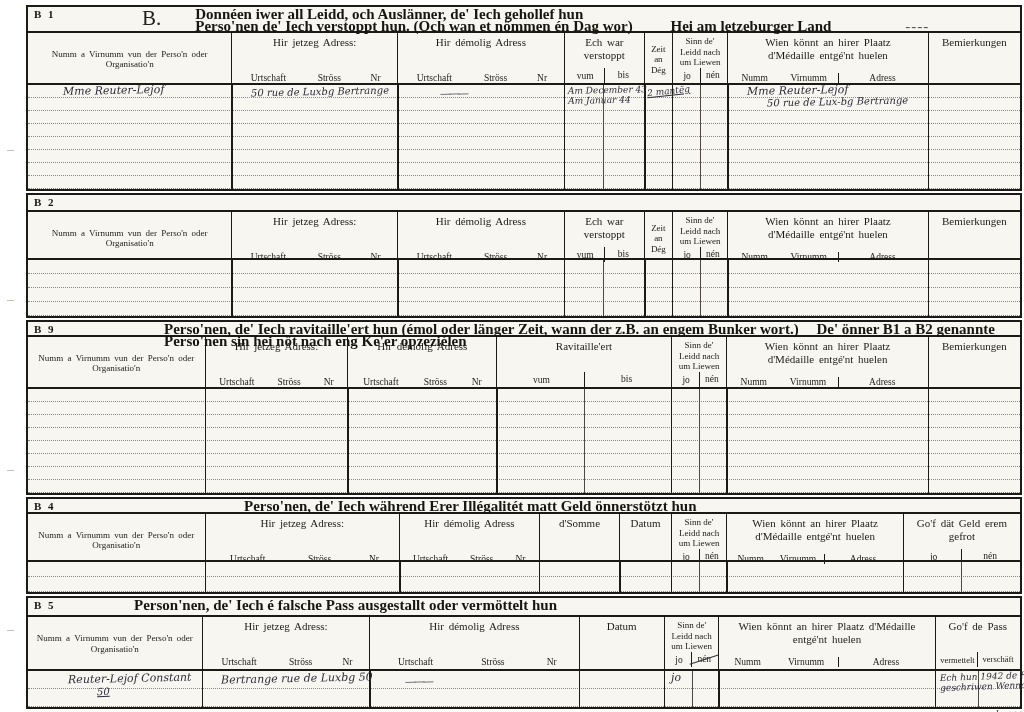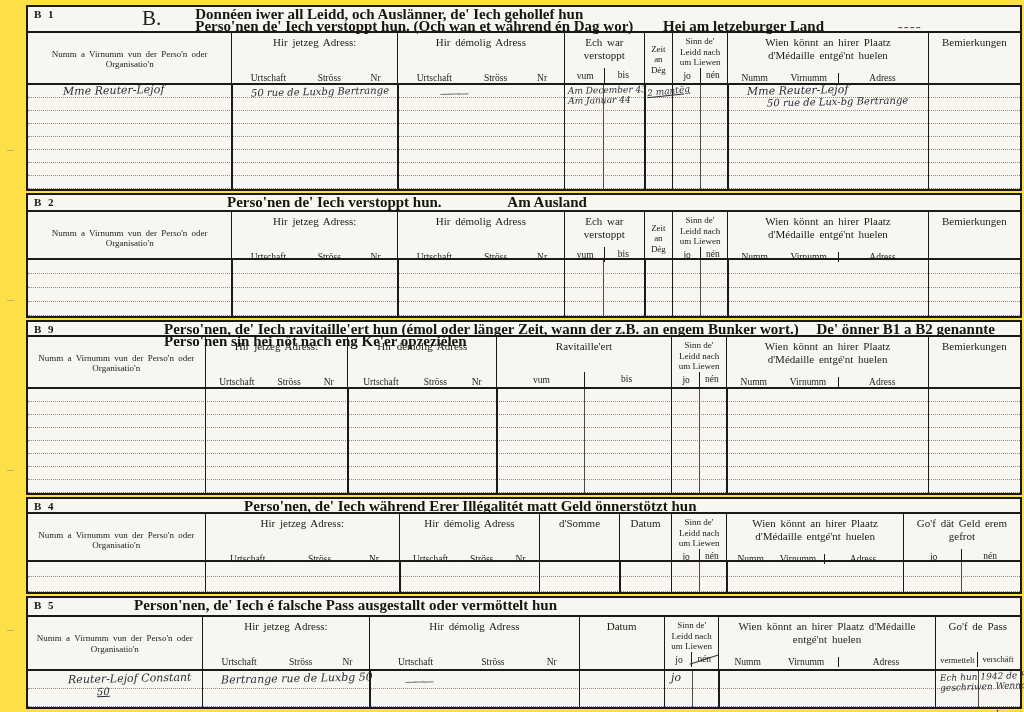--- a/index.html
+++ b/index.html
@@ -1,25 +1,25 @@
 <!DOCTYPE html>
 <html><head>
 <meta charset="utf-8">
 <style>
   html,body{margin:0;padding:0;}
   body{font-family:"Liberation Serif", serif; background:#e8e6e0;}
-  .page{position:relative;width:1024px;height:712px;background:#fde047;overflow:hidden;}
+  .page{position:relative;width:1024px;height:712px;background:#ffffff;overflow:hidden;}
   .margin-tick{position:absolute;left:7px;width:7px;border-top:1px solid #9a968c;opacity:.6;}
   .form{position:absolute;left:26px;top:5px;width:996px;}
   .sec{border:2px solid #1b1a16;background:#f7f6f1;margin-bottom:2px;box-sizing:border-box;}
   .titlebar{display:flex;align-items:flex-start;border-bottom:2px solid #1b1a16;padding:1px 4px 1px 6px;box-sizing:border-box;}
   .secid{font-size:11px;font-weight:bold;letter-spacing:2px;width:108px;flex:none;color:#17160f;}
   .bigletter{font-size:21px;line-height:20px;margin-right:34px;color:#22211b;flex:none;font-weight:normal;}
   .titletext{font-weight:bold;font-size:15px;line-height:12px;color:#17160f;}
-  .title-suffix{margin-left:26px;font-weight:bold;}
+  .title-suffix{margin-left:34px;font-weight:bold;}
   .title-dash{margin-left:70px;color:#55524a;font-weight:normal;letter-spacing:1px;}
   .hdr{display:grid;border-bottom:2px solid #1b1a16;box-sizing:border-box;}
   .hc{position:relative;border-left:1.5px solid #1b1a16;display:flex;flex-direction:column;
       justify-content:space-between;padding:3px 2px 2px;box-sizing:border-box;min-width:0;}
   .hc:first-child{border-left:none;}
   .hc-label{text-align:center;font-size:11px;line-height:1.18;color:#1d1c15;word-spacing:2px;}
   .hc-center{justify-content:center;}
   .hc-top{justify-content:flex-start;}
   .tiny .hc-label{font-size:9px;word-spacing:0;}
   .subrow{display:flex;font-size:9.5px;color:#1d1c15;text-align:center;align-items:flex-end;}
@@ -67,21 +67,21 @@
 
   <div class="form">
 
     <div class="sec b1">
       <div class="titlebar" style="height:26px">
         <span class="secid">B 1</span>
         <span class="bigletter">B.</span>
         <div class="titletext">
           <div>Donnéen iwer all Leidd, och Auslänner, de' Iech gehollef hun</div>
           <div>
-            <span>Perso'nen de' Iech verstoppt hun. (Och wan et während én Dag wor)</span>
+            <span>Perso'nen de' Iech verstoppt hun. (Och wan et nömmen én Dag wor)</span>
             <span class="title-suffix">Hei am letzeburger Land</span>
             <span class="title-dash">----</span>
           </div>
         </div>
       </div>
       <div class="hdr grid-b12">
         <div class="hc hc-center">
           <div class="hc-label" style="font-size:9px">Numm a Virnumm vun der Perso'n oder Organisatio'n</div>
         </div>
         <div class="hc">
@@ -156,24 +156,20 @@
           <div class="ruled-row"></div>
           <div class="ruled-row"></div>
           <div class="ruled-row"></div>
           <div class="ruled-row"></div>
         </div>
     </div>
 
     <div class="sec b2">
       <div class="titlebar" style="height:17px">
         <span class="secid">B 2</span>
-        <div class="titletext" style="margin-left:85px">
-          <span>Perso'nen de' Iech verstoppt hun.</span>
-          <span class="title-suffix" style="margin-left:62px">Am Ausland</span>
-        </div>
       </div>
       <div class="hdr grid-b12">
         <div class="hc hc-center">
           <div class="hc-label" style="font-size:9px">Numm a Virnumm vun der Perso'n oder Organisatio'n</div>
         </div>
         <div class="hc">
           <div class="hc-label">Hir jetzeg Adress:</div>
           <div class="subrow sub-addr">
             <span>Urtschaft</span>
             <span>Ströss</span>

